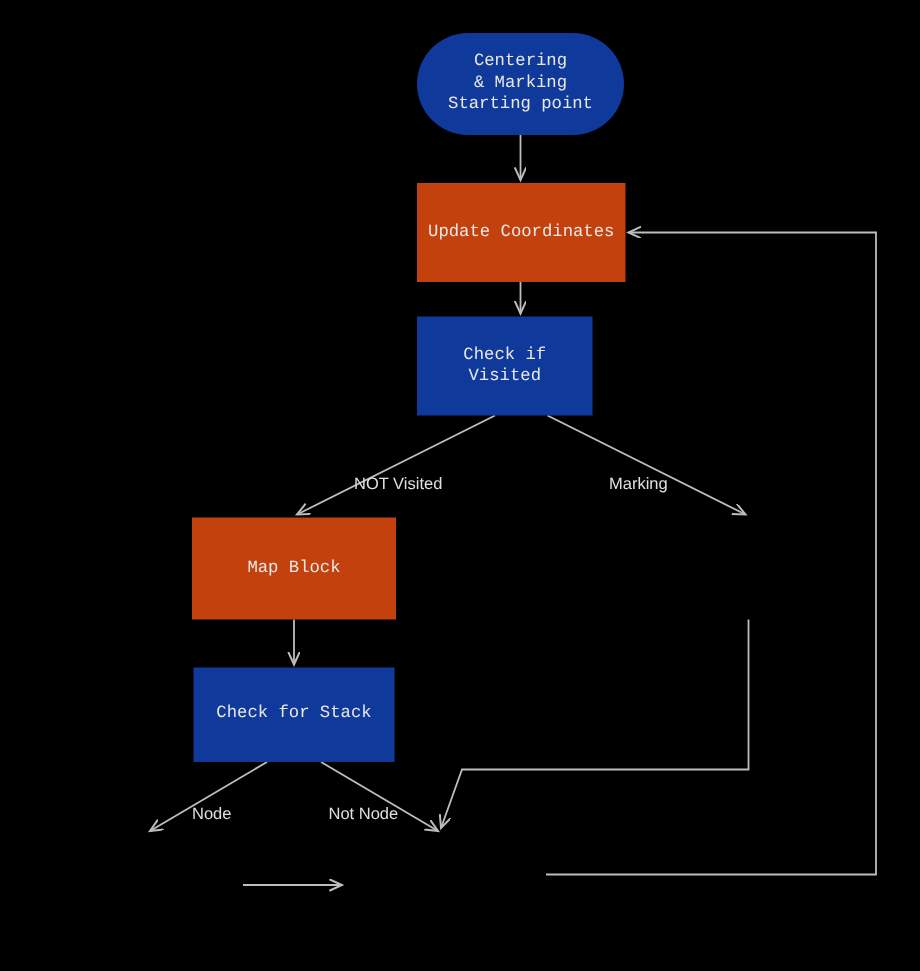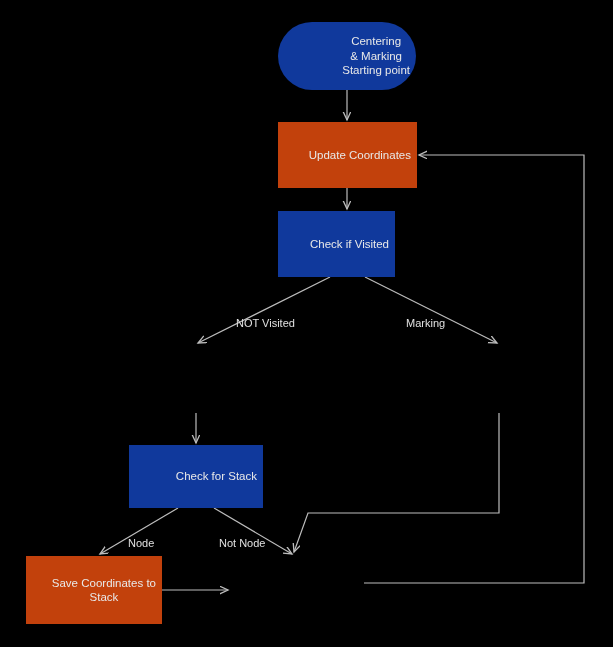--- a/index.html
+++ b/index.html
@@ -12,28 +12,29 @@
     width: 613px;
     height: 647px;
     background: #000000;
     font-family: "Liberation Sans", sans-serif;
     overflow: hidden;
   }
   .node {
     position: absolute;
     display: flex;
     align-items: center;
-    justify-content: flex-end;
+    justify-content: center;
     text-align: center;
     color: #e8e8e8;
     font-size: 11.5px;
     line-height: 1.25;
     box-sizing: border-box;
     white-space: pre-line;
     padding: 2px 6px;
+    font-family: Liberation Mono, monospace;
   }
   .node.blue {
     background: #10399c;
   }
   .node.brown {
     background: #c2410c;
   }
   .node.rounded {
     border-radius: 40px;
   }
@@ -95,30 +96,29 @@
   </div>
 
   <div class="node brown" style="left:278px; top:122px; width:139px; height:66px;">
     <span>Update Coordinates</span>
   </div>
 
   <div class="node blue" style="left:278px; top:211px; width:117px; height:66px;">
     <span>Check if Visited</span>
   </div>
 
+  <div class="node brown" style="left:128px; top:345px; width:136px; height:68px;">
+    <span>Map Block</span>
+  </div>
 
 
   <div class="node blue" style="left:129px; top:445px; width:134px; height:63px;">
     <span>Check for Stack</span>
   </div>
 
-  <div class="node brown" style="left:26px; top:556px; width:136px; height:68px;">
-    <span>Save Coordinates to
-Stack</span>
-  </div>
 
 
   <div class="edge-label" style="left:236px; top:305px;">NOT Visited</div>
   <div class="edge-label" style="left:406px; top:305px;">Marking</div>
   <div class="edge-label" style="left:128px; top:525px;">Node</div>
   <div class="edge-label" style="left:219px; top:525px;">Not Node</div>
 
 </div>
 
 </body></html>

